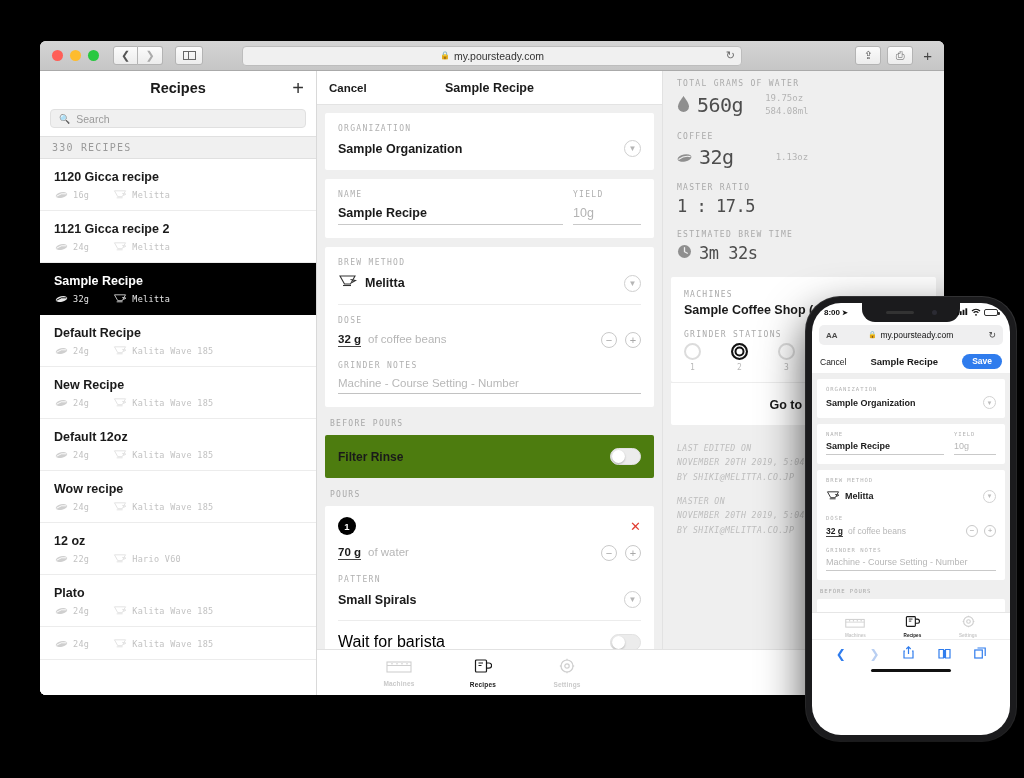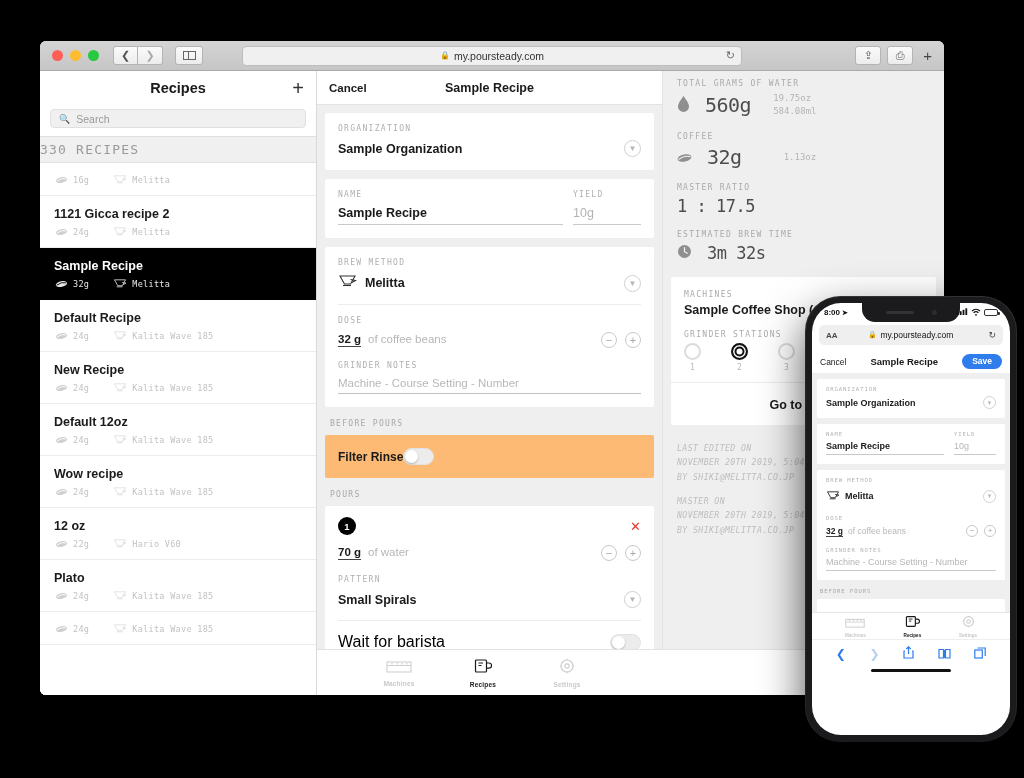--- a/index.html
+++ b/index.html
@@ -91,23 +91,23 @@
   .add-recipe { position: absolute; right: 12px; font-size: 20px; color: #333; font-weight: 300; line-height:1; }
   .search-wrap { padding: 4px 10px 8px 10px; background: #fff; }
   .search-box {
     height: 19px; background: #f0f0f0; border: 1px solid #e0e0e0; border-radius: 4px;
     display: flex; align-items: center; gap: 6px; padding: 0 8px;
     font-size: 10.5px; color: #999;
   }
   .search-ico { font-size: 9px; color: #aaa; }
   .list-section-head {
     background: #f0f0f0; border-top: 1px solid #e0e0e0; border-bottom: 1px solid #e0e0e0;
-    padding: 5px 0;
+    padding: 5px 12px;
     font-family: "DejaVu Sans Mono", monospace;
-    font-size: 13px; letter-spacing: 1.2px; color: #9a9a9a;
+    font-size: 10px; letter-spacing: 1.2px; color: #9a9a9a;
   }
   .recipe-list { flex: 1; overflow: hidden; background: #fff; }
   .recipe-item {
     padding: 11px 14px 10px 14px;
     border-bottom: 1px solid #ececec;
     background: #fff;
   }
   .recipe-item.selected { background: #000; border-bottom: 1px solid #000; }
   .recipe-name { font-size: 12.5px; font-weight: 700; color: #1a1a1a; margin-bottom: 5px; }
   .recipe-item.selected .recipe-name { color: #fff; }
@@ -168,21 +168,21 @@
   }
   .grinder-input {
     border-bottom: 1px solid #c2c2c2; padding-bottom: 4px;
     font-size: 11.5px; color: #b8b8b8;
   }
   .group-label {
     font-family: "DejaVu Sans Mono", monospace;
     font-size: 8px; letter-spacing: 1.3px; color: #a8a8a8;
     padding: 3px 5px 7px 5px;
   }
-  .toggle-card { background: #fdba74; border-radius: 2px; margin-bottom: 9px; padding: 13px; display: flex; align-items: center; justify-content: flex-start; }
+  .toggle-card { background: #4d7c0f; border-radius: 2px; margin-bottom: 9px; padding: 13px; display: flex; align-items: center; justify-content: space-between; }
   .toggle-card .tlabel { font-size: 12px; font-weight: 700; color: #1a1a1a; }
   .toggle {
     width: 31px; height: 17px; border-radius: 9px; background: #ececec; border: 1px solid #e2e2e2;
     position: relative; flex-shrink: 0;
   }
   .toggle .knob {
     position: absolute; left: 1px; top: 1px; width: 13px; height: 13px; border-radius: 50%;
     background: #fff; box-shadow: 0 1px 2px rgba(0,0,0,.25);
   }
   .pour-badge {
@@ -193,21 +193,21 @@
 
   
   .stats-pane { flex: 1; background: #efefef; padding: 8px 8px 0 8px; overflow: hidden; }
   .stat-block { margin-bottom: 14px; padding-left: 6px; }
   .stat-label {
     font-family: "DejaVu Sans Mono", monospace;
     font-size: 8px; letter-spacing: 1.3px; color: #aaa; margin-bottom: 4px;
   }
   .stat-main { display: flex; align-items: center; gap: 22px; }
   .stat-val {
-    display: flex; align-items: center; gap: 15px;
+    display: flex; align-items: center; gap: 7px;
     font-family: "DejaVu Sans Mono", monospace;
     font-size: 20px; font-weight: 400; color: #4d4d4d; letter-spacing: -.5px;
   }
   .stat-val.plain { font-size: 17px; }
   .stat-alt {
     font-family: "DejaVu Sans Mono", monospace;
     font-size: 9px; color: #b4b4b4; line-height: 1.45;
   }
   .stats-card { background: #fff; border-radius: 2px; padding: 13px 13px 10px 13px; margin-bottom: 0; }
   .machine-name { font-size: 12.5px; font-weight: 700; color: #1a1a1a; white-space: nowrap; }
@@ -350,20 +350,21 @@
         </div>
         <div class="search-wrap">
           <div class="search-box">
             <span class="search-ico">🔍</span>
             <span>Search</span>
           </div>
         </div>
         <div class="list-section-head">330 RECIPES</div>
         <div class="recipe-list">
             <div class="recipe-item">
+              <div class="recipe-name">1120 Gicca recipe</div>
               <div class="recipe-meta">
                 <span class="meta-chunk">
                   <span class="gl">
                     <svg width="13" height="10" viewBox="0 0 15 12">
                       <ellipse cx="7.5" cy="6" rx="7" ry="3.4" fill="#cfcfcf" transform="rotate(-12 7.5 6)"></ellipse>
                       <path d="M1.5 7.5 Q7.5 3 13.5 4.6" fill="none" stroke="#fff" stroke-width="1.1"></path>
                     </svg>
                   </span>
                   <span class="meta-txt">16g</span>
                 </span>

